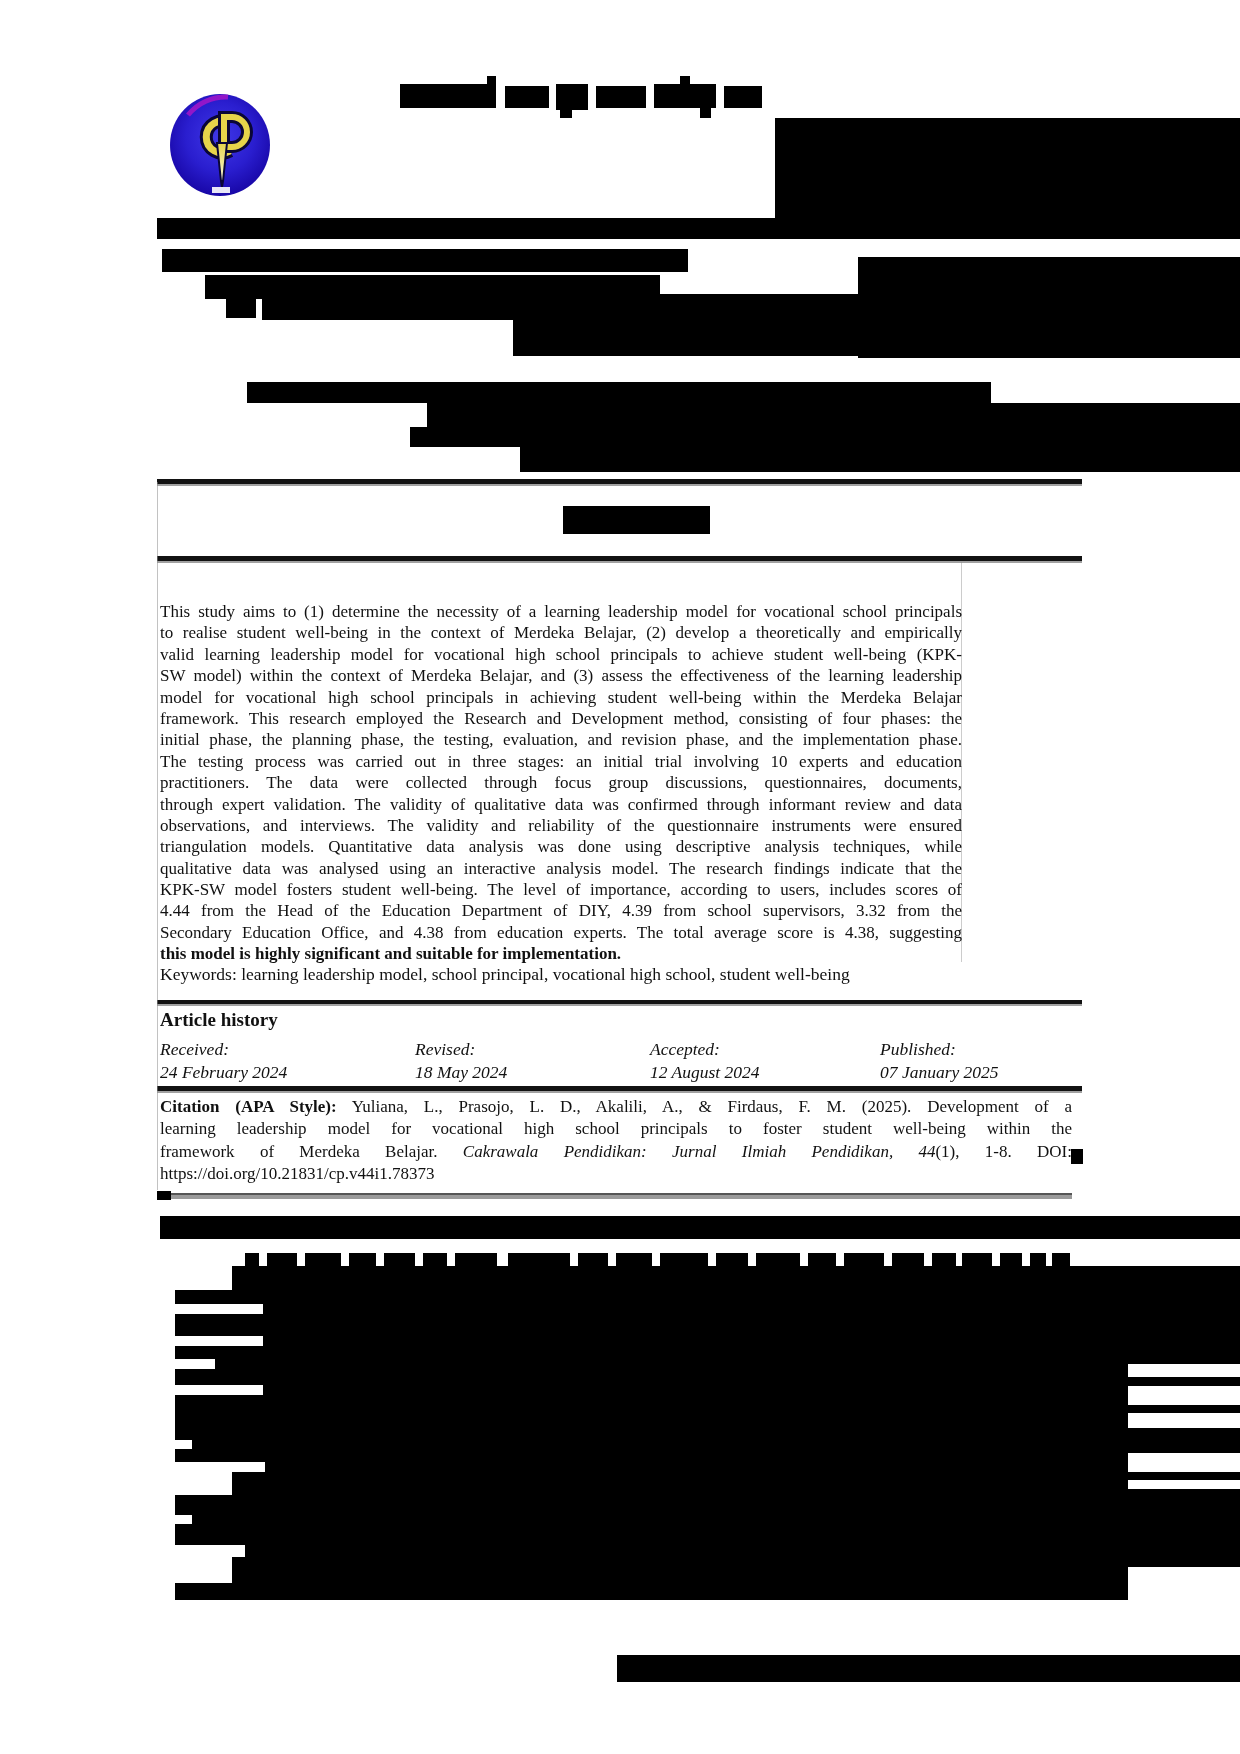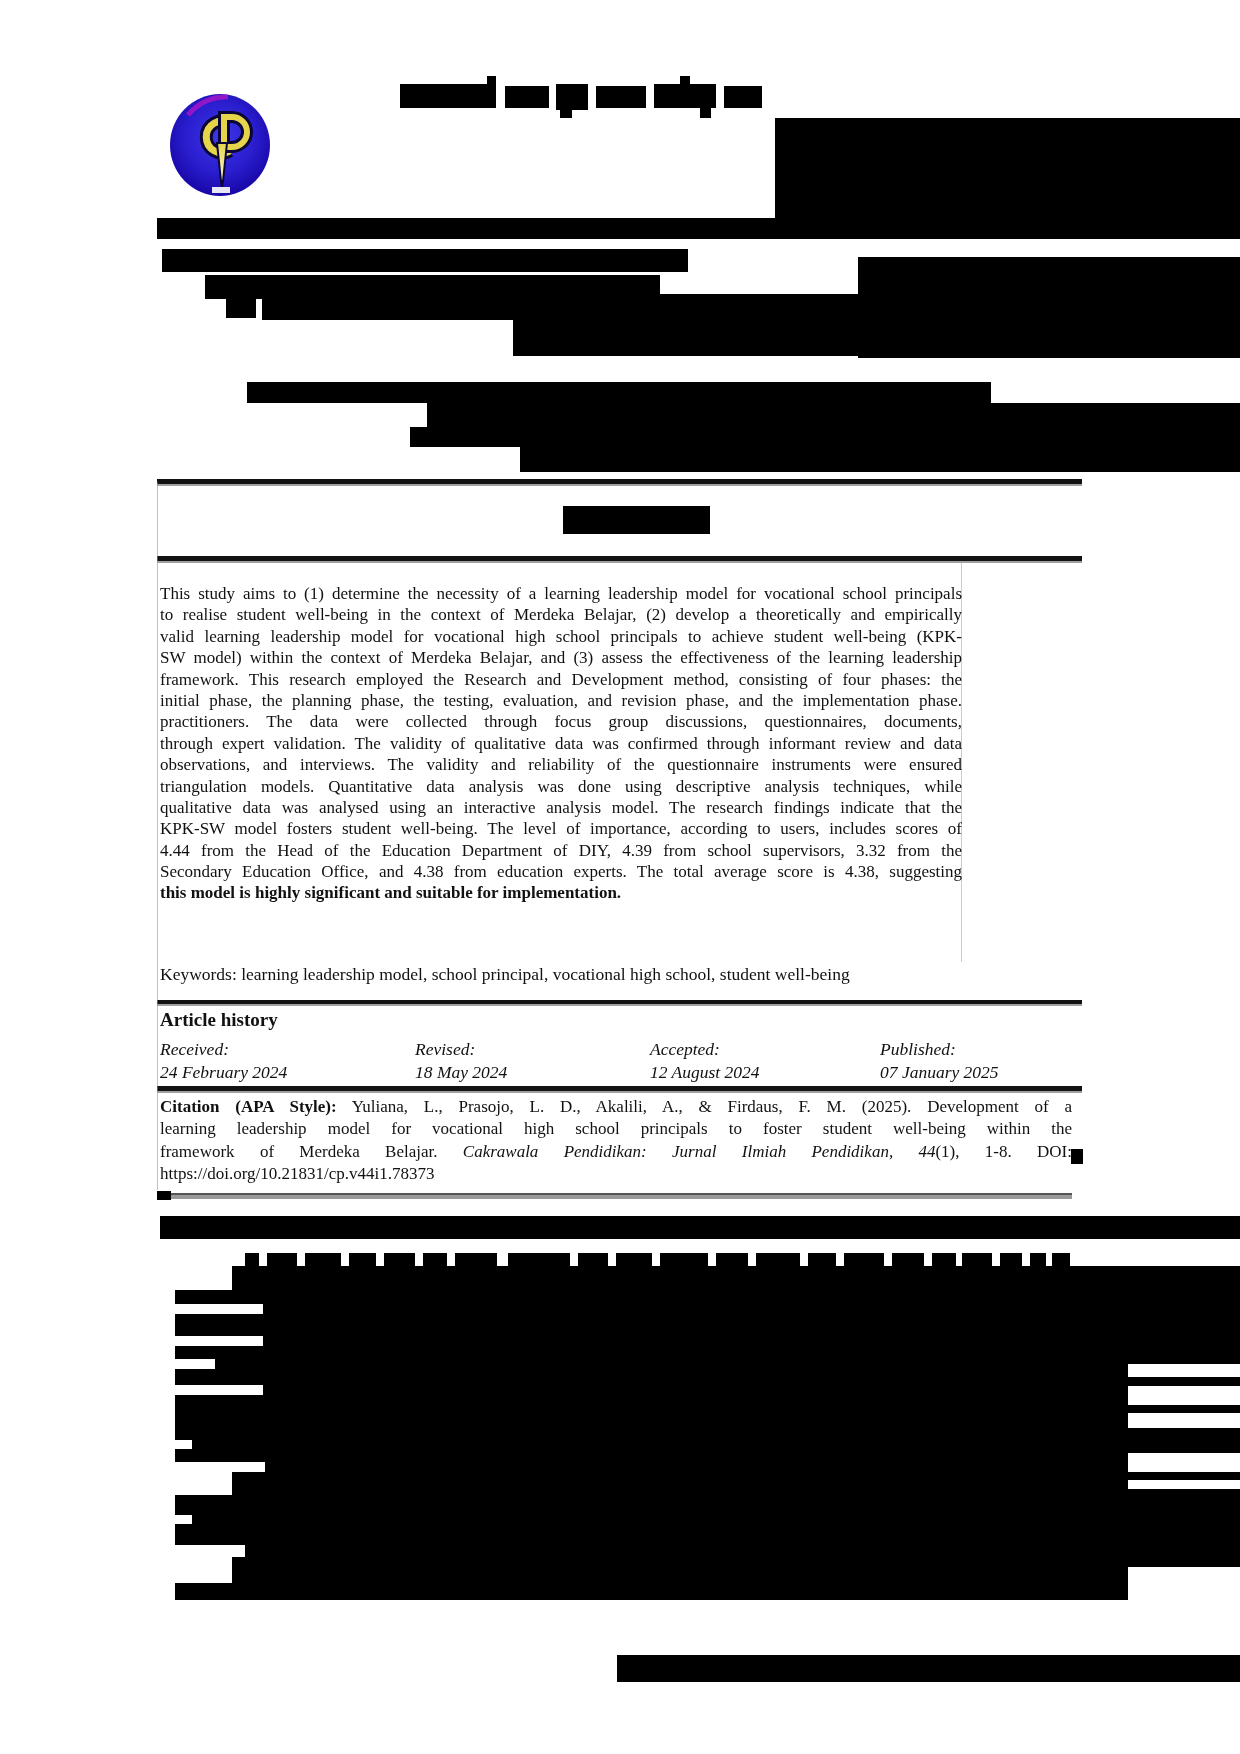--- a/index.html
+++ b/index.html
@@ -4,21 +4,21 @@
 <style>
   html,body{margin:0;padding:0;background:#ffffff;}
   #page{position:relative;width:1240px;height:1754px;background:#ffffff;overflow:hidden;
         font-family:"Liberation Serif", serif;color:#111;}
   .abs{position:absolute;}
   .redact{position:absolute;background:#000;}
   .cutout{position:absolute;background:#fff;}
   .rule{position:absolute;background:#121212;box-shadow:0 2px 0 rgba(130,130,130,.75);}
   .vline{position:absolute;width:1px;background:#8f8f8f;opacity:.55;}
   
-  #abstract{left:160px;top:583px;width:802px;}
+  #abstract{left:160px;top:601px;width:802px;}
   .abs-line{height:21.4px;line-height:21.4px;font-size:17px;text-align:justify;
             text-align-last:justify;overflow:hidden;white-space:normal;}
   .abs-line.last{text-align-last:left;font-weight:bold;}
   
   #keywords{left:160px;top:962px;width:900px;height:24px;line-height:24px;font-size:17.5px;white-space:nowrap;}
   #keywords b{font-weight:normal;}
   
   #history-title{left:160px;top:1009px;font-size:19px;font-weight:bold;}
   .hist-label{top:1039px;font-size:17.5px;font-style:italic;}
   .hist-date{top:1062px;font-size:17.5px;font-style:italic;}
@@ -69,22 +69,24 @@
   <div class="abs" style="left:157px;top:1191px;width:14px;height:9px;background:#000;"></div>
   <div class="abs" style="left:171px;top:1193px;width:901px;height:4px;background:#9a9a9a;border-top:2px solid #555;"></div>
   <div class="vline" style="left:157px;top:482px;height:708px;"></div>
   <div class="vline" style="left:961px;top:562px;height:400px;opacity:.45;"></div>
 
   <div id="abstract" class="abs">
       <div class="abs-line">This study aims to (1) determine the necessity of a learning leadership model for vocational school principals</div>
       <div class="abs-line">to realise student well-being in the context of Merdeka Belajar, (2) develop a theoretically and empirically</div>
       <div class="abs-line">valid learning leadership model for vocational high school principals to achieve student well-being (KPK-</div>
       <div class="abs-line">SW model) within the context of Merdeka Belajar, and (3) assess the effectiveness of the learning leadership</div>
+      <div class="abs-line">model for vocational high school principals in achieving student well-being within the Merdeka Belajar</div>
       <div class="abs-line">framework. This research employed the Research and Development method, consisting of four phases: the</div>
       <div class="abs-line">initial phase, the planning phase, the testing, evaluation, and revision phase, and the implementation phase.</div>
+      <div class="abs-line">The testing process was carried out in three stages: an initial trial involving 10 experts and education</div>
       <div class="abs-line">practitioners. The data were collected through focus group discussions, questionnaires, documents,</div>
       <div class="abs-line">through expert validation. The validity of qualitative data was confirmed through informant review and data</div>
       <div class="abs-line">observations, and interviews. The validity and reliability of the questionnaire instruments were ensured</div>
       <div class="abs-line">triangulation models. Quantitative data analysis was done using descriptive analysis techniques, while</div>
       <div class="abs-line">qualitative data was analysed using an interactive analysis model. The research findings indicate that the</div>
       <div class="abs-line">KPK-SW model fosters student well-being. The level of importance, according to users, includes scores of</div>
       <div class="abs-line">4.44 from the Head of the Education Department of DIY, 4.39 from school supervisors, 3.32 from the</div>
       <div class="abs-line">Secondary Education Office, and 4.38 from education experts. The total average score is 4.38, suggesting</div>
       <div class="abs-line last">this model is highly significant and suitable for implementation.</div>
     </div>

